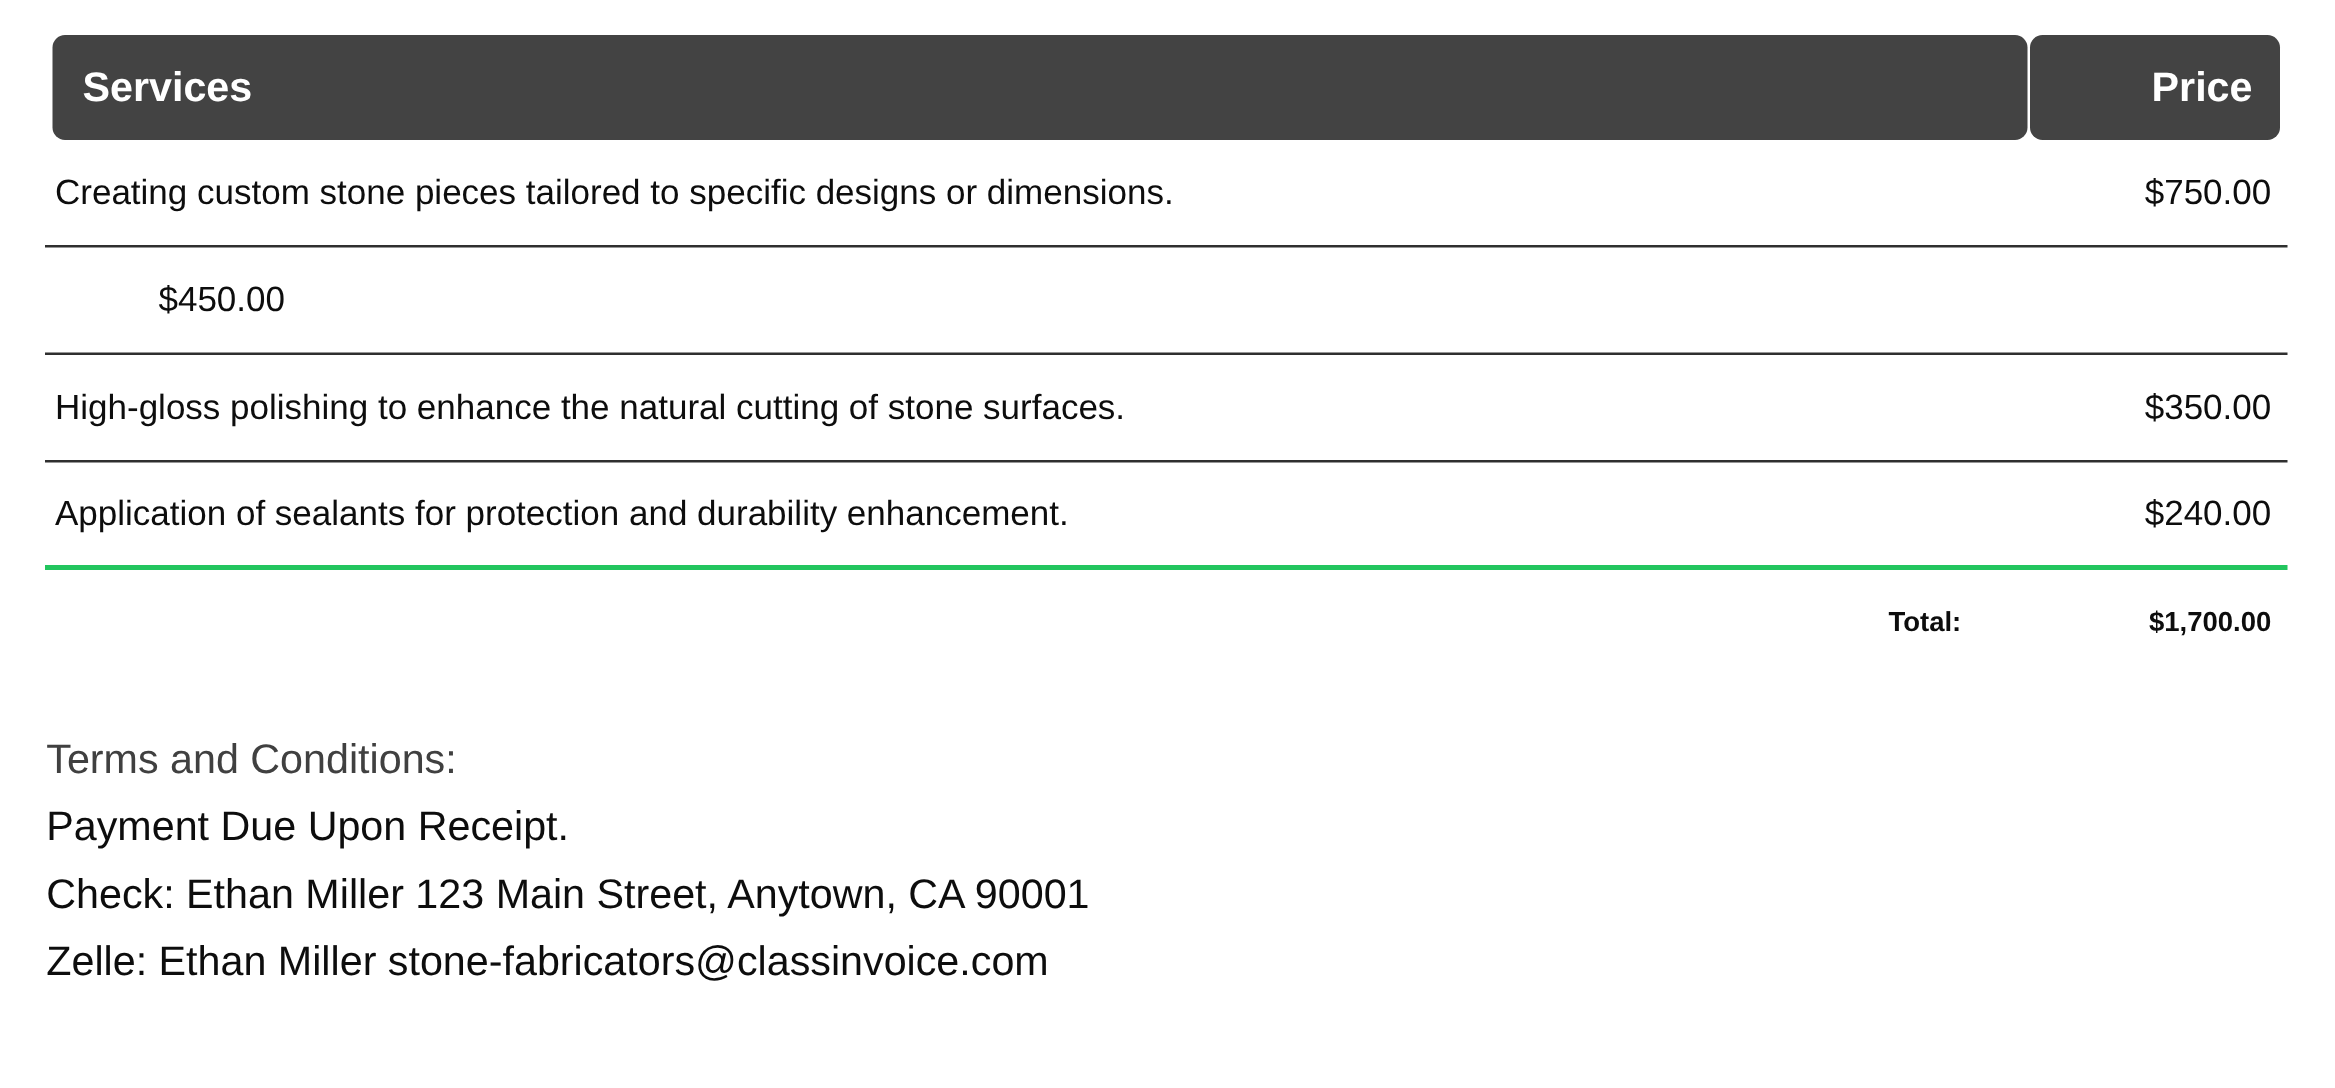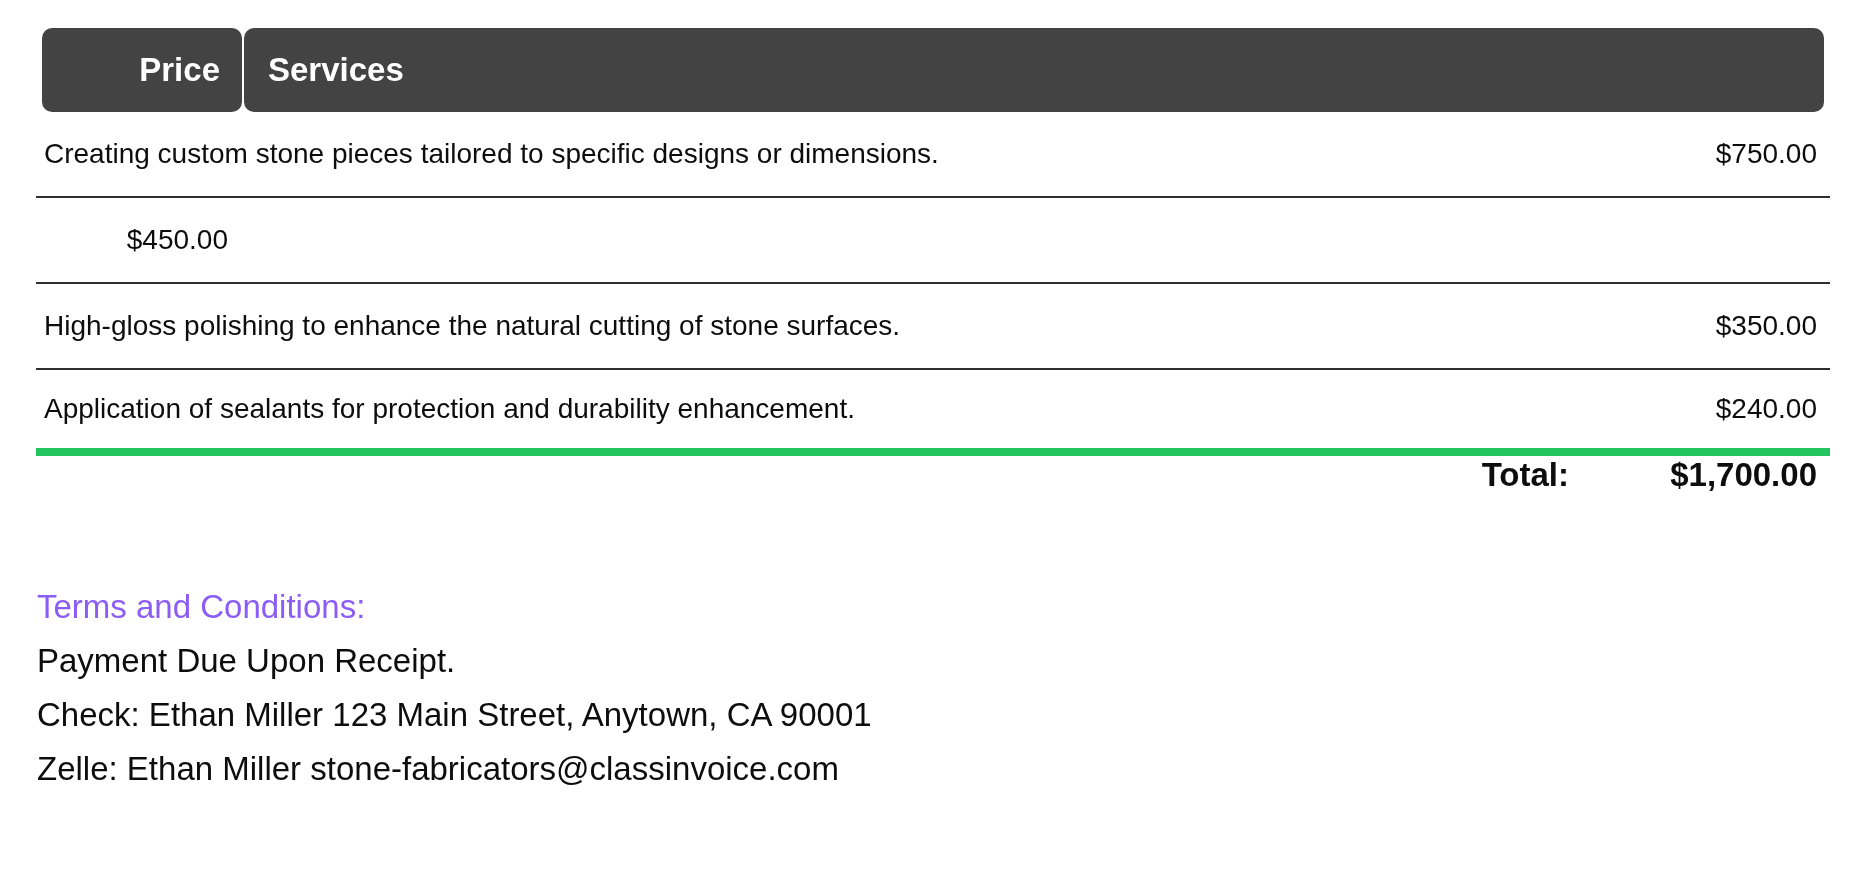--- a/index.html
+++ b/index.html
@@ -52,38 +52,39 @@
 
   
   .row {
     display: flex;
     align-items: center;
     height: 86px;
     border-bottom: 2px solid #2f2f2f;
     font-size: 28px;
   }
   .row.last {
-    border-bottom: 8px solid #22c55e;
+    border-bottom: 4px solid #22c55e;
   }
   .cell-desc {
     flex: 1;
     padding-left: 8px;
   }
   .cell-price {
     width: 205px;
     text-align: right;
     padding-right: 13px;
   }
 
   
   .row-total {
     display: flex;
+    align-items: center;
     height: 84px;
     font-weight: bold;
-    font-size: 33px;
+    font-size: 22px;
   }
   .total-label {
     flex: 1;
     text-align: right;
     padding-right: 56px;
   }
   .total-value {
     width: 205px;
     text-align: right;
     padding-right: 13px;
@@ -91,34 +92,34 @@
 
   
   .terms {
     position: absolute;
     left: 37px;
     top: 580px;
     font-size: 33px;
     line-height: 54px;
   }
   .terms-heading {
-    color: #8b5cf6;
+    color: #404040;
   }
   .terms-line {
     color: #0d0d0d;
   }
 </style>
 </head>
 <body>
 
 <div class="table-wrap">
 
   <div class="thead">
+    <div class="th th-services">Services</div>
     <div class="th th-price">Price</div>
-    <div class="th th-services">Services</div>
   </div>
 
   <div class="row">
     <div class="cell-desc">Creating custom stone pieces tailored to specific designs or dimensions.</div>
     <div class="cell-price">$750.00</div>
   </div>
 
   <div class="row">
     <div class="cell-price">$450.00</div>
   </div>

